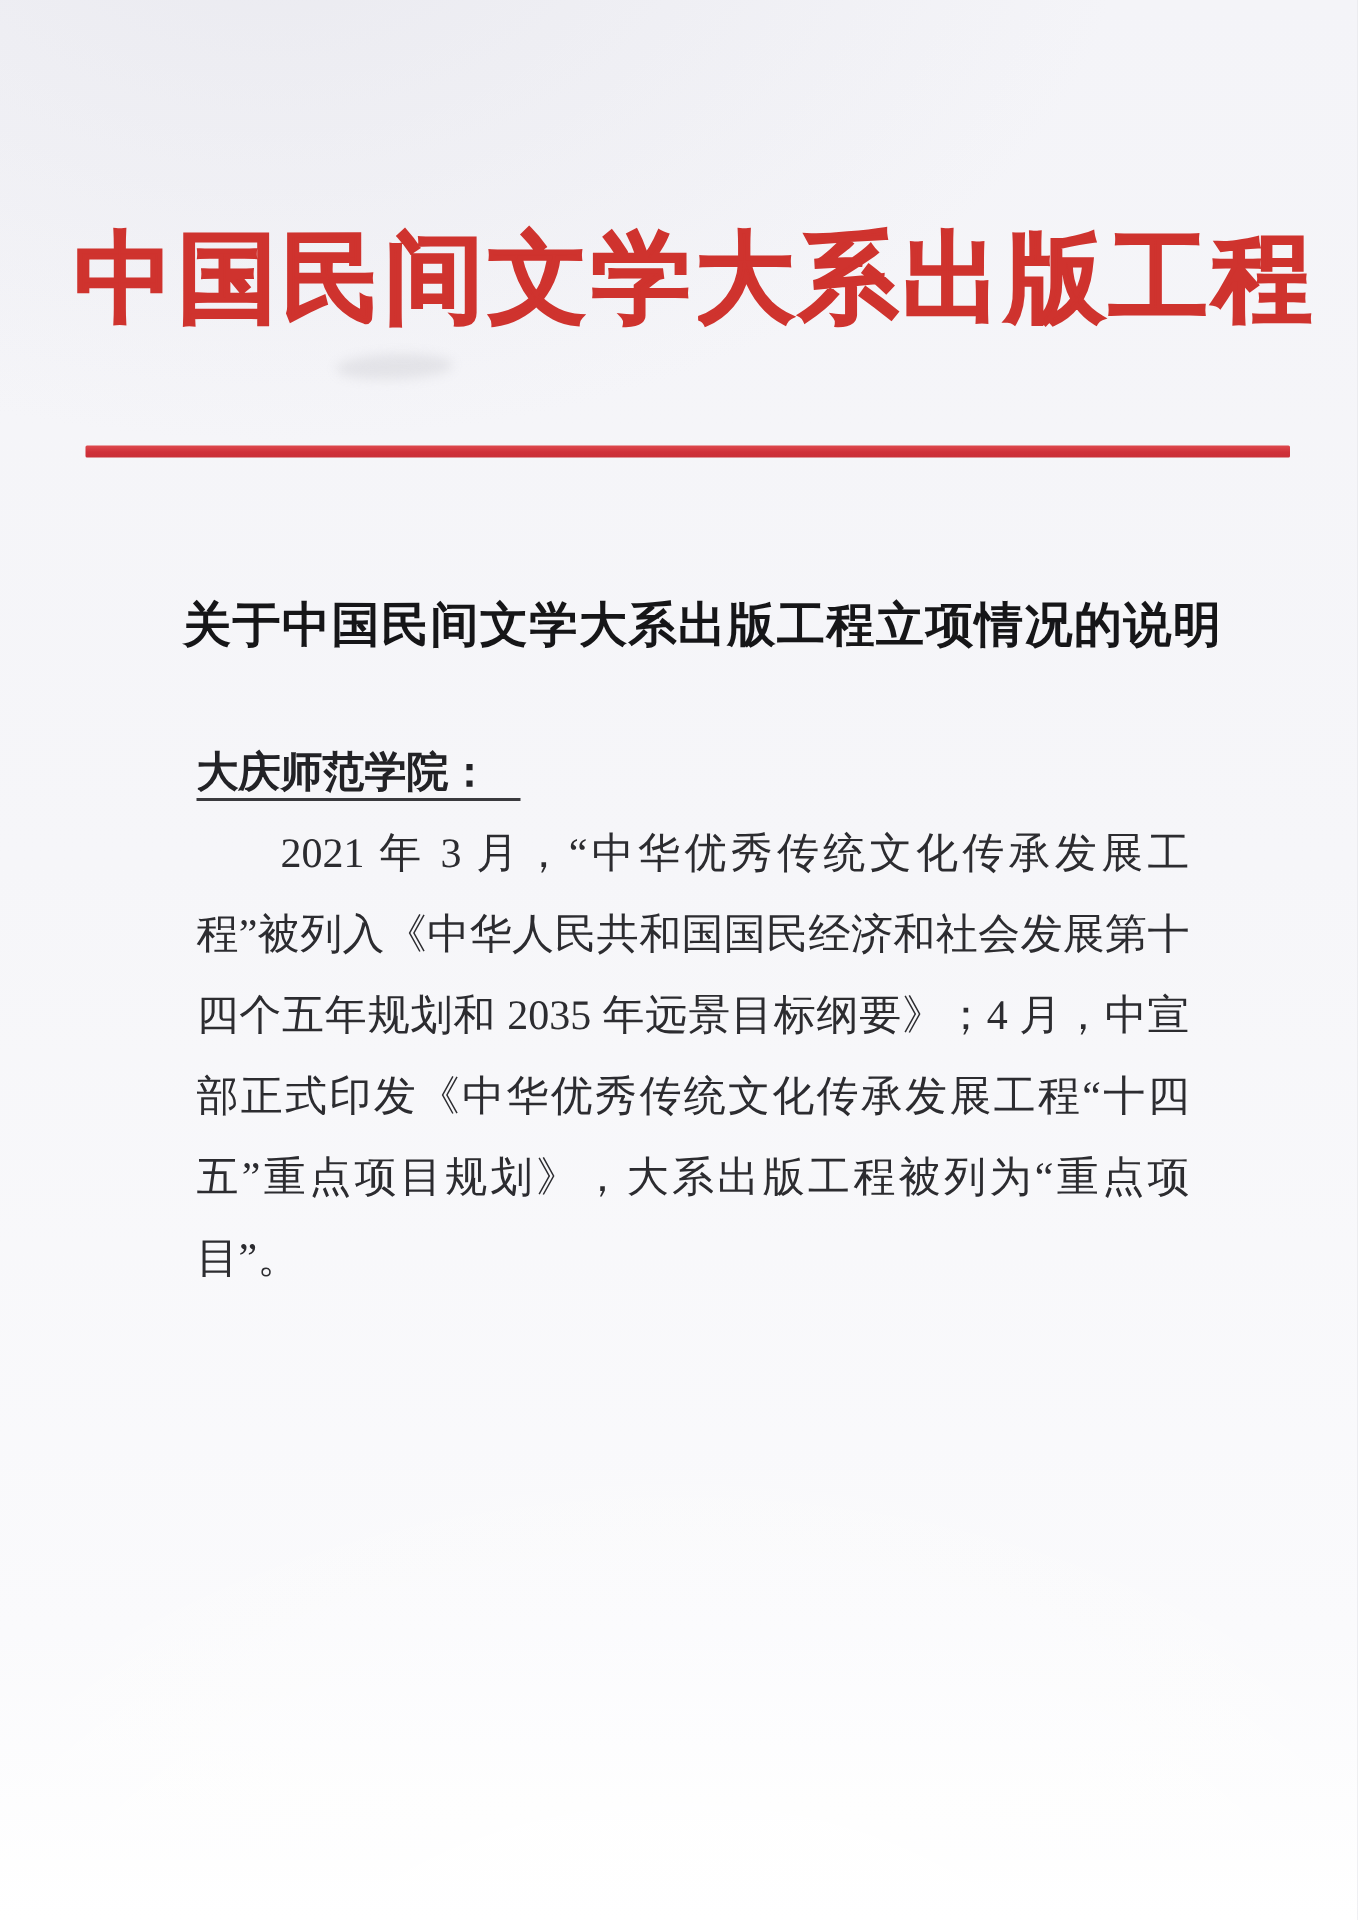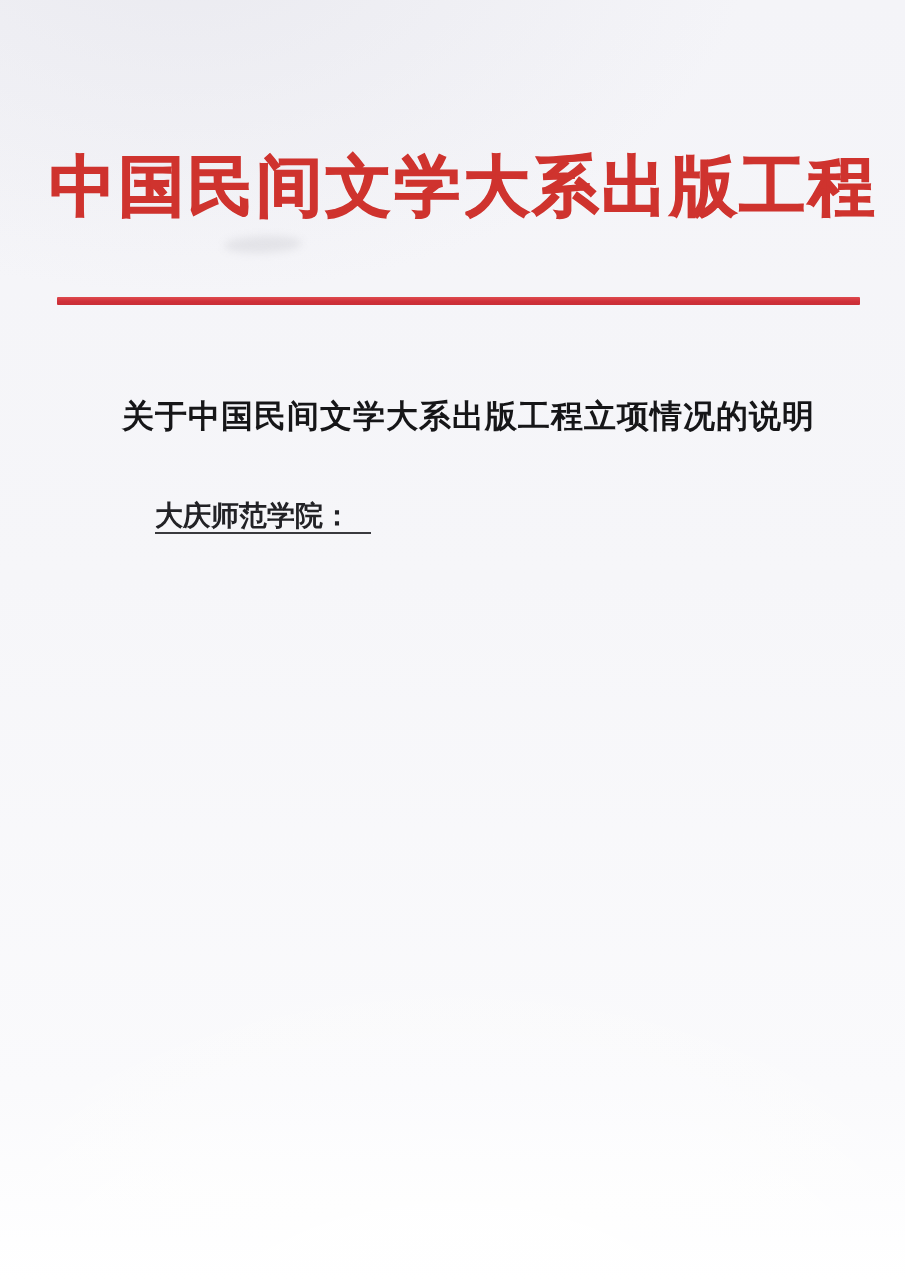--- a/index.html
+++ b/index.html
@@ -76,21 +76,20 @@
   .body-text {
     position: absolute;
     top: 489px;
     left: 131px;
     width: 662px;
     font-size: 28px;
     line-height: 54px;
     color: #2c2c30;
     text-align: justify;
     text-justify: inter-ideograph;
-    margin-left: 24px;
   }
   .salutation {
     font-weight: 600;
     color: #222226;
   }
   .salutation .u {
     border-bottom: 2px solid #3a3a3e;
     padding-right: 20px;
     padding-bottom: 1px;
   }
@@ -109,15 +108,16 @@
   <div class="smudge"></div>
 
   <div class="rule"></div>
 
   <h1 class="doc-title">关于中国民间文学大系出版工程立项情况的说明</h1>
 
   <div class="body-text">
     <div class="salutation">
       <span class="u">大庆师范学院：</span>
     </div>
+    <p class="para">2021 年 3 月，“中华优秀传统文化传承发展工程”被列入《中华人民共和国国民经济和社会发展第十四个五年规划和 2035 年远景目标纲要》；4 月，中宣部正式印发《中华优秀传统文化传承发展工程“十四五”重点项目规划》，大系出版工程被列为“重点项目”。</p>
   </div>
 
 </div>
 
 </body></html>

